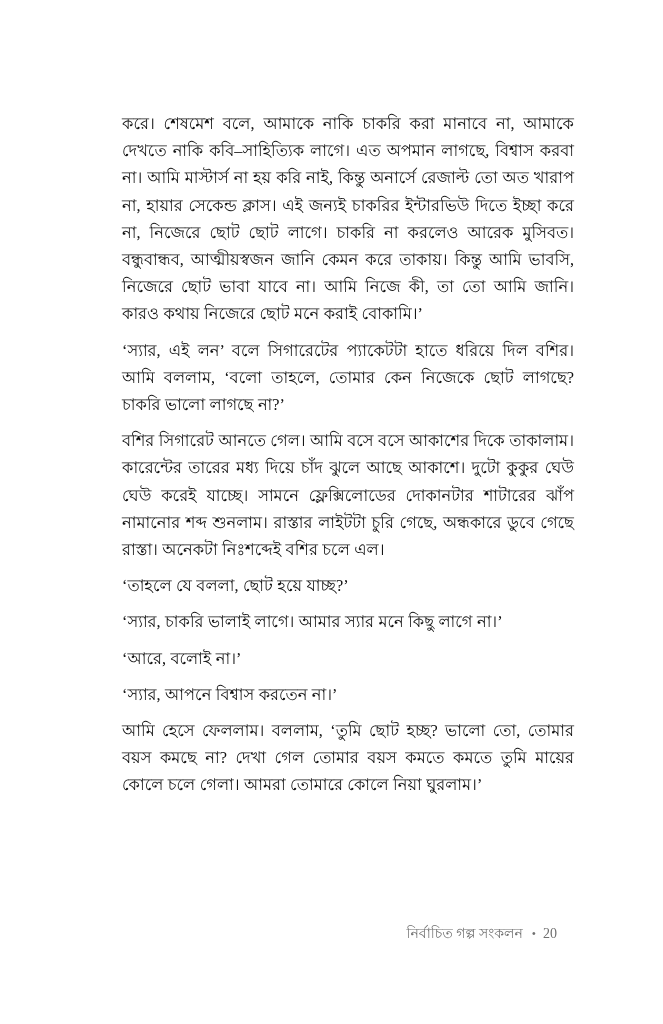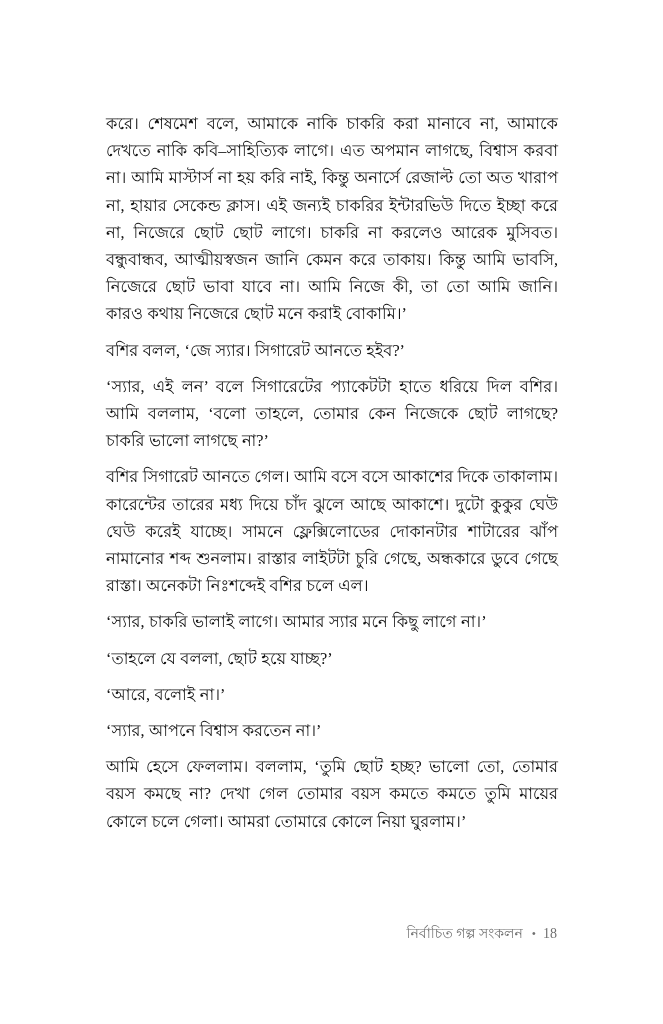--- a/index.html
+++ b/index.html
@@ -17,21 +17,21 @@
   }
 
   .page {
     position: absolute;
     inset: 0;
     background: #ffffff;
   }
 
   .text-block {
     position: absolute;
-    left: 106px;
+    left: 122px;
     top: 110px;
     width: 452px;
   }
 
   p.para {
     margin: 0 0 9px 0;
     padding: 0;
     font-size: 16.3px;
     line-height: 27.2px;
     color: #111111;
@@ -70,27 +70,26 @@
     vertical-align: middle;
   }
 </style>
 </head>
 <body>
 
 <div class="page">
 
   <div class="text-block">
     <p class="para">করে। শেষমেশ বলে, আমাকে নাকি চাকরি করা মানাবে না, আমাকে দেখতে নাকি কবি–সাহিত্যিক লাগে। এত অপমান লাগছে, বিশ্বাস করবা না। আমি মাস্টার্স না হয় করি নাই, কিন্তু অনার্সে রেজাল্ট তো অত খারাপ না, হায়ার সেকেন্ড ক্লাস। এই জন্যই চাকরির ইন্টারভিউ দিতে ইচ্ছা করে না, নিজেরে ছোট ছোট লাগে। চাকরি না করলেও আরেক মুসিবত। বন্ধুবান্ধব, আত্মীয়স্বজন জানি কেমন করে তাকায়। কিন্তু আমি ভাবসি, নিজেরে ছোট ভাবা যাবে না। আমি নিজে কী, তা তো আমি জানি। কারও কথায় নিজেরে ছোট মনে করাই বোকামি।’</p>
-    <p class="para">বশির বলল, ‘জে স্যার। সিগারেট আনতে হইব?’</p>
     <p class="para">‘স্যার, এই লন’ বলে সিগারেটের প্যাকেটটা হাতে ধরিয়ে দিল বশির। আমি বললাম, ‘বলো তাহলে, তোমার কেন নিজেকে ছোট লাগছে? চাকরি ভালো লাগছে না?’</p>
     <p class="para">বশির সিগারেট আনতে গেল। আমি বসে বসে আকাশের দিকে তাকালাম। কারেন্টের তারের মধ্য দিয়ে চাঁদ ঝুলে আছে আকাশে। দুটো কুকুর ঘেউ ঘেউ করেই যাচ্ছে। সামনে ফ্লেক্সিলোডের দোকানটার শাটারের ঝাঁপ নামানোর শব্দ শুনলাম। রাস্তার লাইটটা চুরি গেছে, অন্ধকারে ডুবে গেছে রাস্তা। অনেকটা নিঃশব্দেই বশির চলে এল।</p>
+    <p class="para">‘তাহলে যে বললা, ছোট হয়ে যাচ্ছ?’</p>
     <p class="para">‘স্যার, চাকরি ভালাই লাগে। আমার স্যার মনে কিছু লাগে না।’</p>
-    <p class="para">‘তাহলে যে বললা, ছোট হয়ে যাচ্ছ?’</p>
     <p class="para">‘আরে, বলোই না।’</p>
     <p class="para">‘স্যার, আপনে বিশ্বাস করতেন না।’</p>
     <p class="para">আমি হেসে ফেললাম। বললাম, ‘তুমি ছোট হচ্ছ? ভালো তো, তোমার বয়স কমছে না? দেখা গেল তোমার বয়স কমতে কমতে তুমি মায়ের কোলে চলে গেলা। আমরা তোমারে কোলে নিয়া ঘুরলাম।’</p>
   </div>
 
   <div class="footer">
-    <span class="title-text">নির্বাচিত গল্প সংকলন</span><span class="bullet">•</span><span class="page-number">18</span>
+    <span class="title-text">নির্বাচিত গল্প সংকলন</span><span class="bullet">•</span><span class="page-number">20</span>
   </div>
 
 </div>
 
 </body></html>

